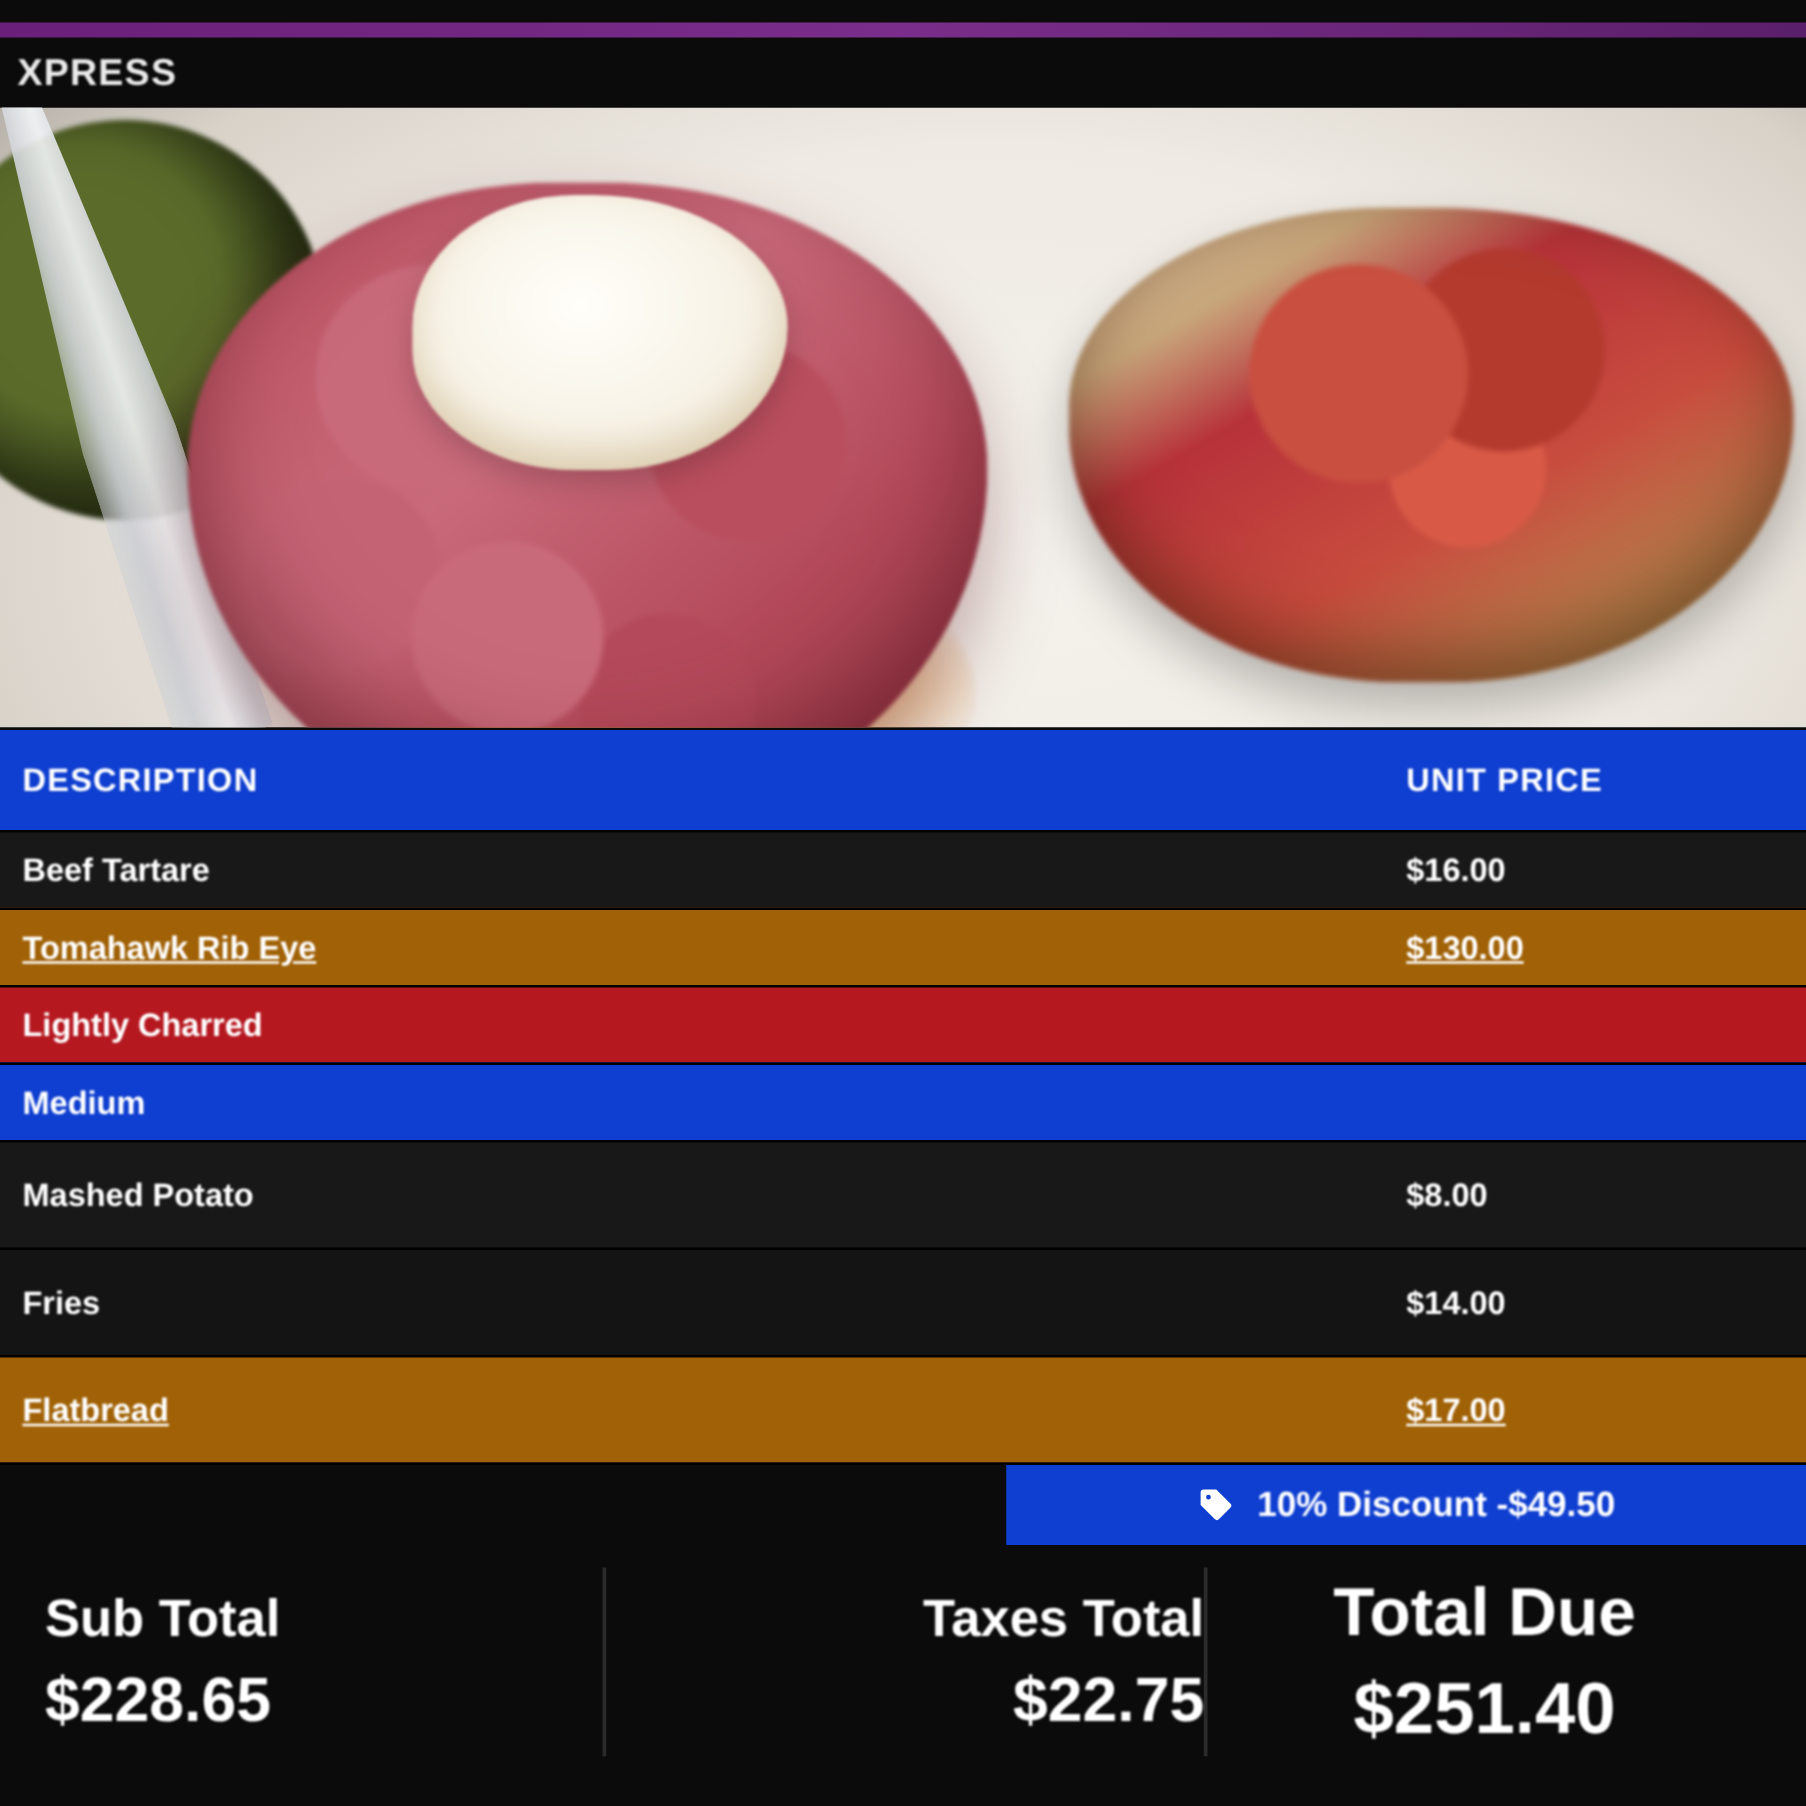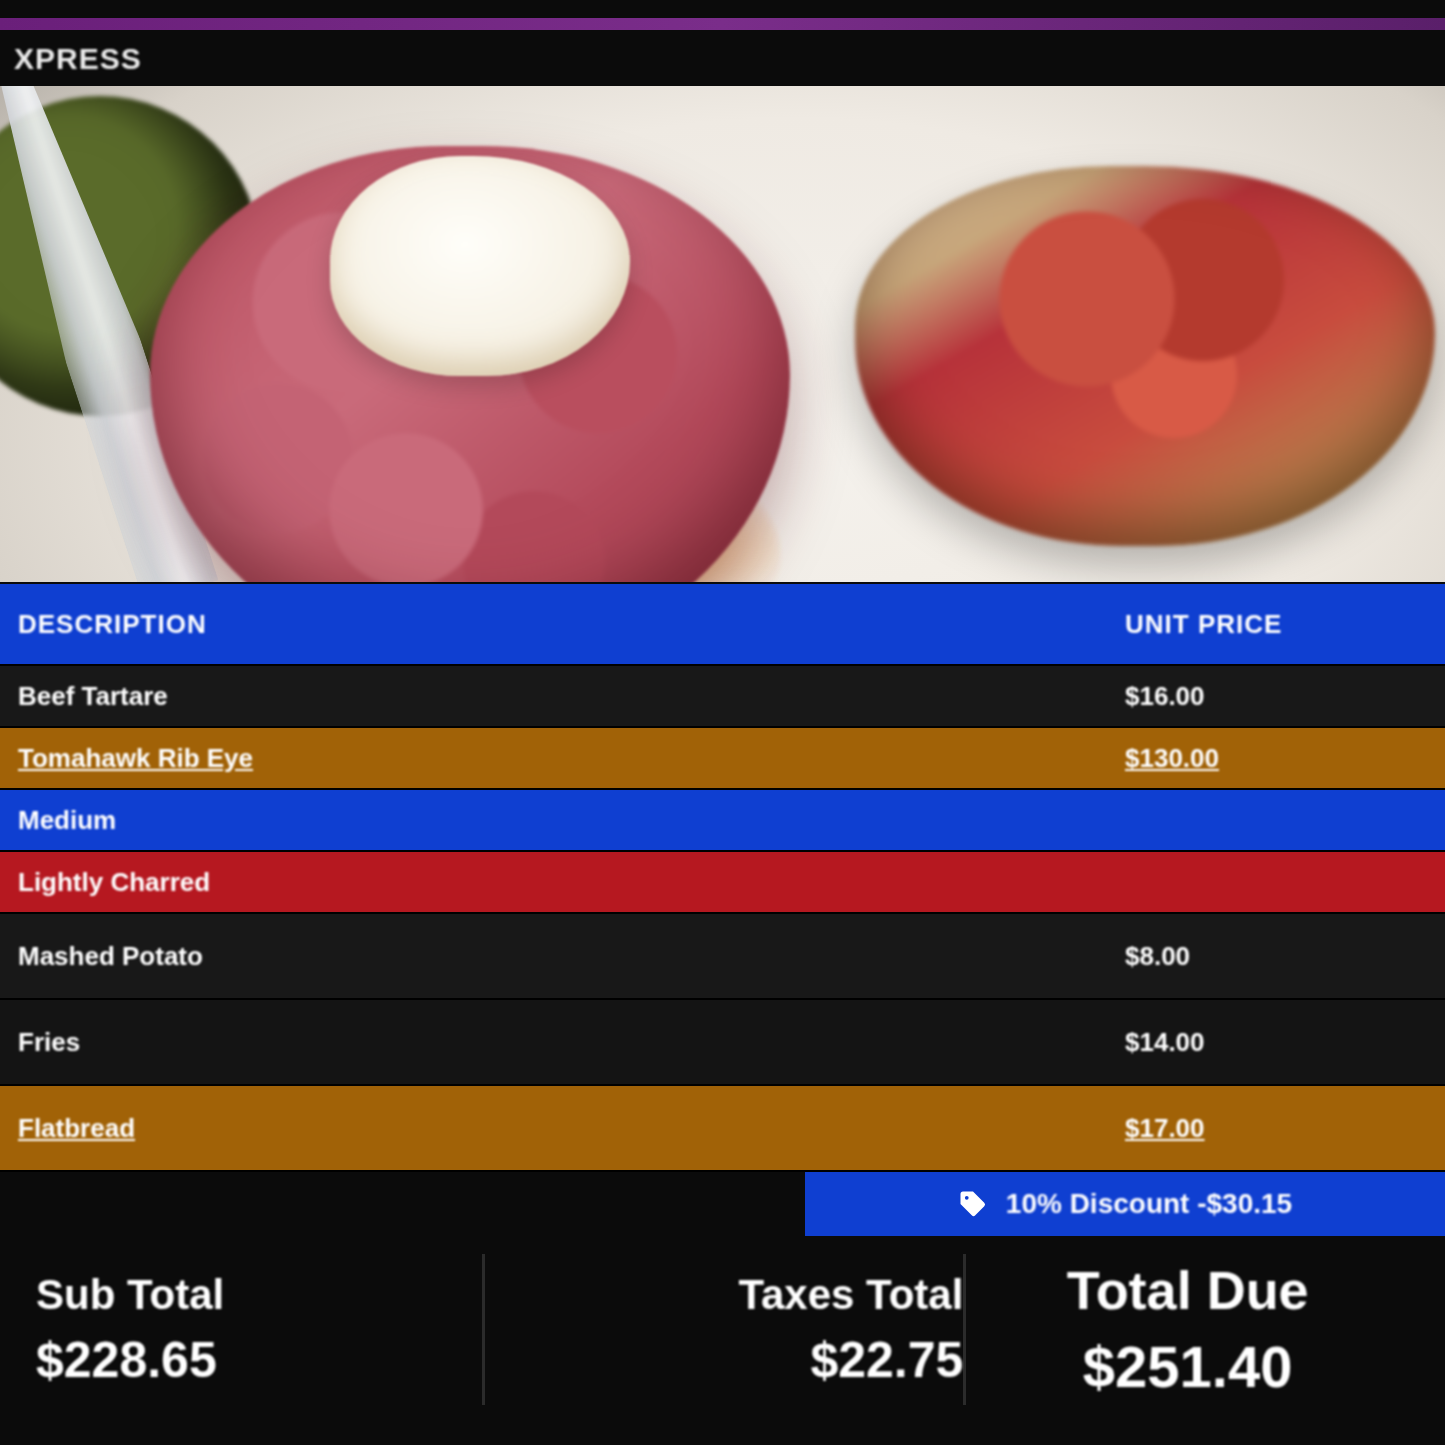--- a/index.html
+++ b/index.html
@@ -213,26 +213,26 @@
     </div>
     <div id="rows">
         <div class="row r-dark1">
           <div class="col-desc blurtext">Beef Tartare</div>
           <div class="col-price blurtext">$16.00</div>
         </div>
         <div class="row r-dark2">
           <div class="col-desc blurtext">Tomahawk Rib Eye</div>
           <div class="col-price blurtext">$130.00</div>
         </div>
+        <div class="row r-red">
+          <div class="col-desc blurtext">Lightly Charred</div>
+          <div class="col-price blurtext"></div>
+        </div>
         <div class="row r-blue">
           <div class="col-desc blurtext">Medium</div>
-          <div class="col-price blurtext"></div>
-        </div>
-        <div class="row r-red">
-          <div class="col-desc blurtext">Lightly Charred</div>
           <div class="col-price blurtext"></div>
         </div>
         <div class="row r-dark1 r-darktall">
           <div class="col-desc blurtext">Mashed Potato</div>
           <div class="col-price blurtext">$8.00</div>
         </div>
         <div class="row r-dark3 r-darktall">
           <div class="col-desc blurtext">Fries</div>
           <div class="col-price blurtext">$14.00</div>
         </div>
@@ -241,21 +241,21 @@
           <div class="col-price blurtext">$17.00</div>
         </div>
       </div>
     <div class="discount-wrap">
       <div class="discount">
         <span class="tag-icon">
           <svg viewBox="0 0 24 24" width="30" height="30" fill="#fff">
               <path d="M21 11l-9-9H4a2 2 0 0 0-2 2v8l9 9a2 2 0 0 0 2.83 0L21 13.83A2 2 0 0 0 21 11zM7 8.5A1.5 1.5 0 1 1 7 5.5a1.5 1.5 0 0 1 0 3z"></path>
             </svg>
         </span>
-        <span class="blurtext">10% Discount -$30.15</span>
+        <span class="blurtext">10% Discount -$49.50</span>
       </div>
     </div>
   </div>
 
   <div class="totals">
     <div class="cell">
       <div class="label blurtext">Sub Total</div>
       <div class="value blurtext">$228.65</div>
     </div>
     <div class="cell center">

